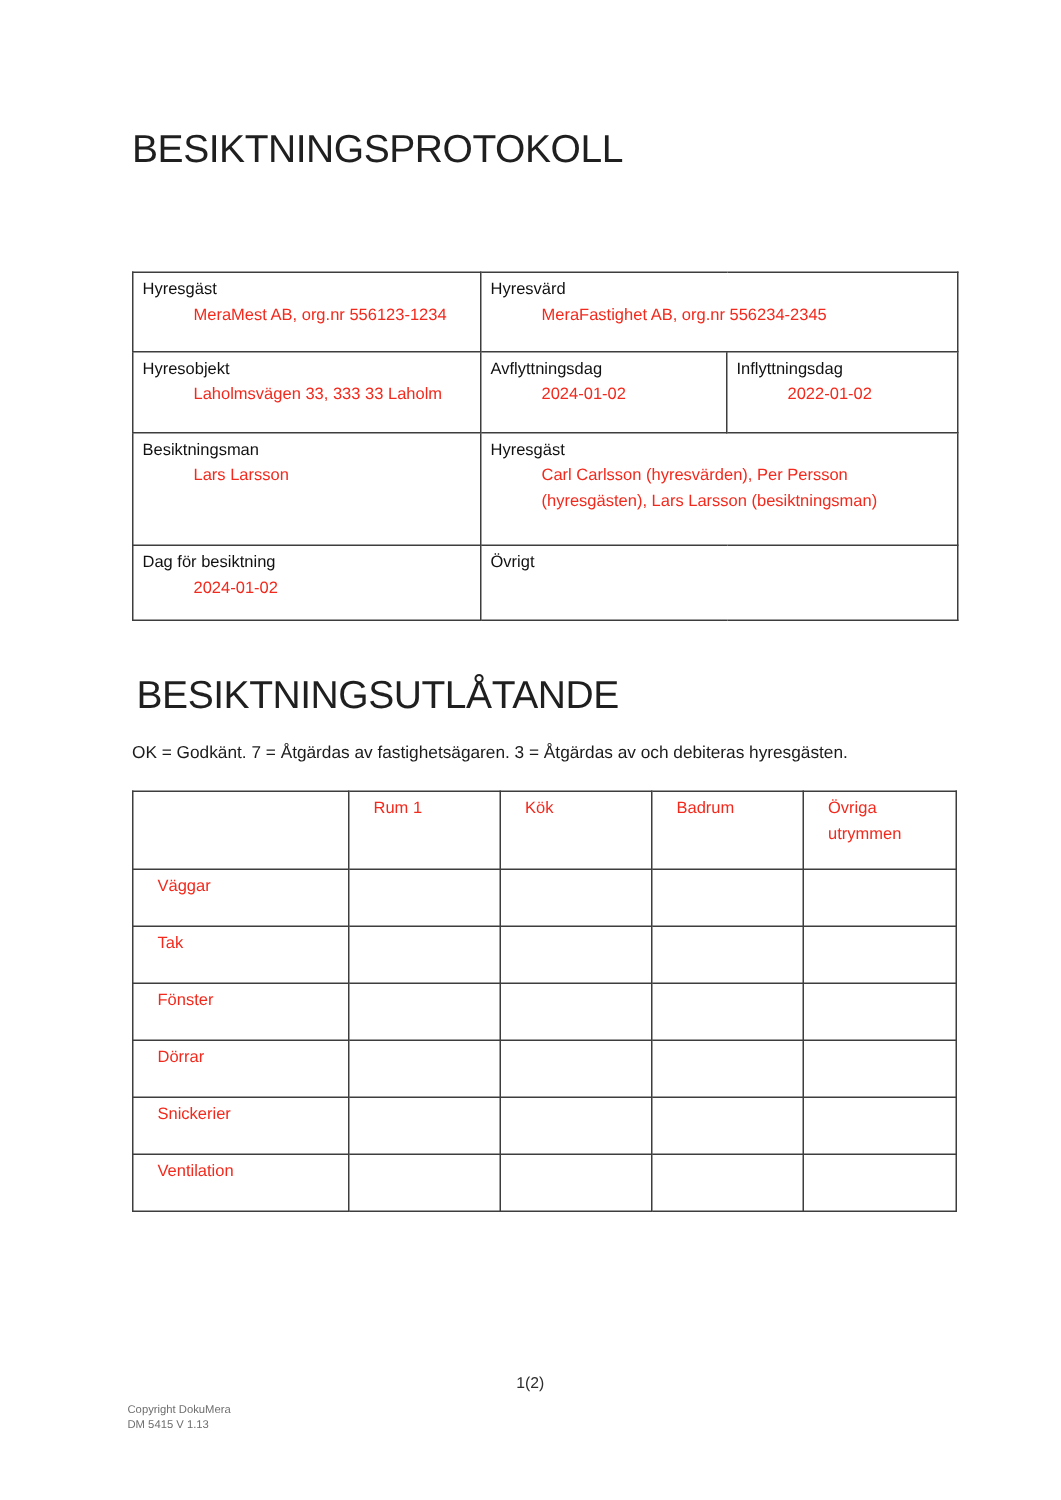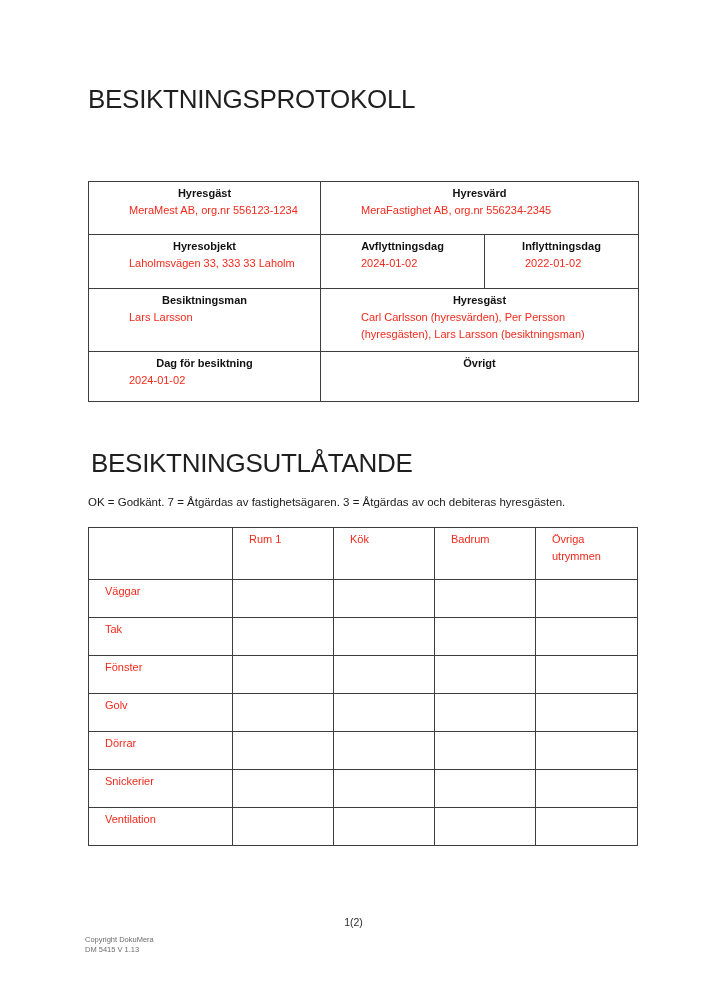--- a/index.html
+++ b/index.html
@@ -67,40 +67,39 @@
   }
   td, th {
     border: 1px solid #3d3d3d;
     vertical-align: top;
     text-align: left;
     padding: 3px 6px;
     font-size: 11px;
     line-height: 17px;
   }
   .info-table .lbl {
-    font-weight: 700;
+    font-weight: 400;
     color: #111111;
-    text-align: center;
   }
   .info-table .val {
     color: #f2291c;
     font-weight: 400;
     padding-left: 34px;
   }
   .inspection-table th {
     color: #f2291c;
     font-weight: 400;
     padding-left: 16px;
   }
   .inspection-table td.grade-cell {
     background: #ffffff;
   }
   .r1 { height: 53px; }
   .r2 { height: 54px; }
-  .r3 { height: 63px; }
+  .r3 { height: 75px; }
   .r4 { height: 50px; }
   .hdr-row { height: 52px; }
   .item-row { height: 38px; }
   .page-number {
     position: absolute;
     left: 0;
     right: 0;
     top: 916px;
     text-align: center;
     font-size: 10.5px;
@@ -211,27 +210,20 @@
       <td class="grade-cell"></td>
     </tr>
     <tr class="item-row">
       <th>Fönster</th>
       <td class="grade-cell"></td>
       <td class="grade-cell"></td>
       <td class="grade-cell"></td>
       <td class="grade-cell"></td>
     </tr>
     <tr class="item-row">
-      <th>Golv</th>
-      <td class="grade-cell"></td>
-      <td class="grade-cell"></td>
-      <td class="grade-cell"></td>
-      <td class="grade-cell"></td>
-    </tr>
-    <tr class="item-row">
       <th>Dörrar</th>
       <td class="grade-cell"></td>
       <td class="grade-cell"></td>
       <td class="grade-cell"></td>
       <td class="grade-cell"></td>
     </tr>
     <tr class="item-row">
       <th>Snickerier</th>
       <td class="grade-cell"></td>
       <td class="grade-cell"></td>

